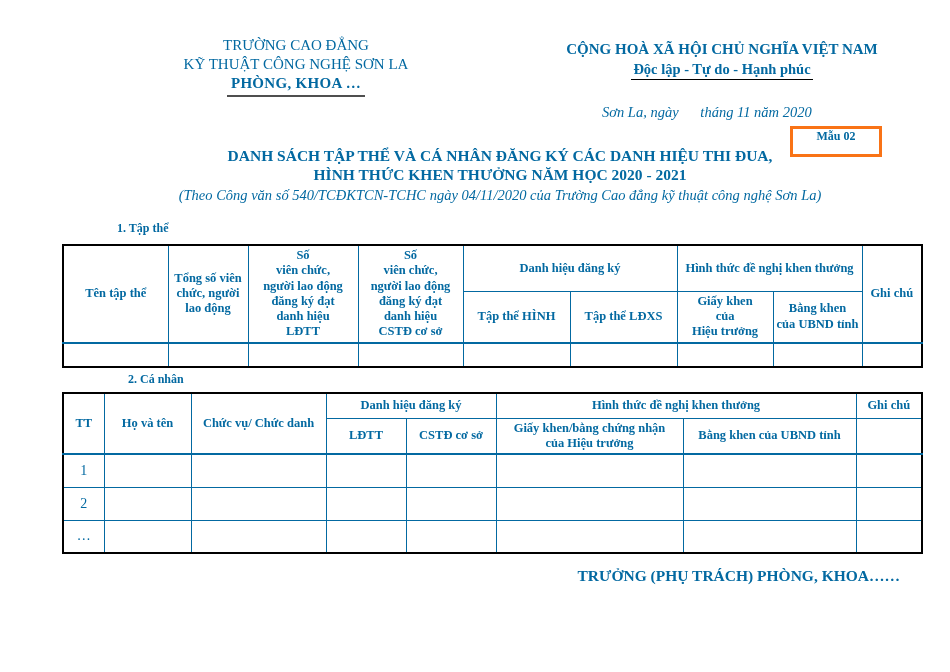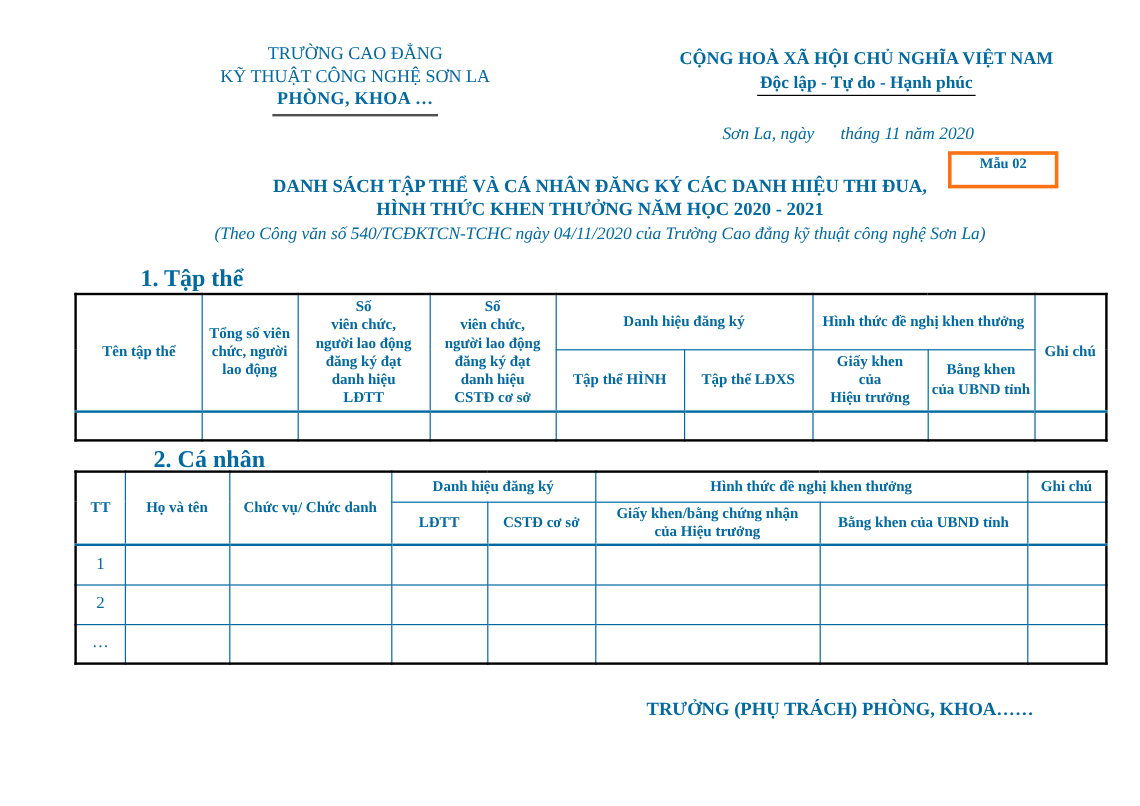--- a/index.html
+++ b/index.html
@@ -34,21 +34,21 @@
     border:3px solid #f97316; display:flex; align-items:flex-start; justify-content:center;
     font-weight:bold; font-size:12px;
   }
 
   
   .doc-title { position:absolute; left:70px; top:146px; width:860px; text-align:center; }
   .doc-title .t { font-weight:bold; font-size:15.5px; line-height:19px; }
   .doc-title .note { font-style:italic; font-size:14.5px; margin-top:3px; }
 
   
-  .sec-label { position:absolute; font-weight:bold; font-size:20px; }
+  .sec-label { position:absolute; font-weight:bold; font-size:12px; }
   .sec1-label { left:117px; top:221px; }
   .sec2-label { left:128px; top:372px; }
 
   
   table.tbl {
     position:absolute; left:62px; border-collapse:collapse; table-layout:fixed;
     border:2px solid #000;
   }
   .t1 { top:244px; width:859px; }
   .t2 { top:392px; width:859px; }
@@ -67,21 +67,21 @@
   .t2 thead tr:nth-child(1) { height:25px; }
   .t2 thead tr:nth-child(2) { height:31px; }
   .t2 tbody tr { height:33px; }
 
   
   .tbl thead tr:nth-child(2) th { border-bottom-width:2px; }
   .tbl thead tr:nth-child(1) th[rowspan] { border-bottom-width:2px; }
 
   
   .signature-title {
-    position:absolute; left:500px; top:583px; width:400px; text-align:center;
+    position:absolute; left:500px; top:567px; width:400px; text-align:right;
     font-weight:bold; font-size:15.5px;
   }
 </style>
 </head>
 <body>
 
 <div class="page">
 
   <div class="org-block">
     <div>TRƯỜNG CAO ĐẲNG</div>

